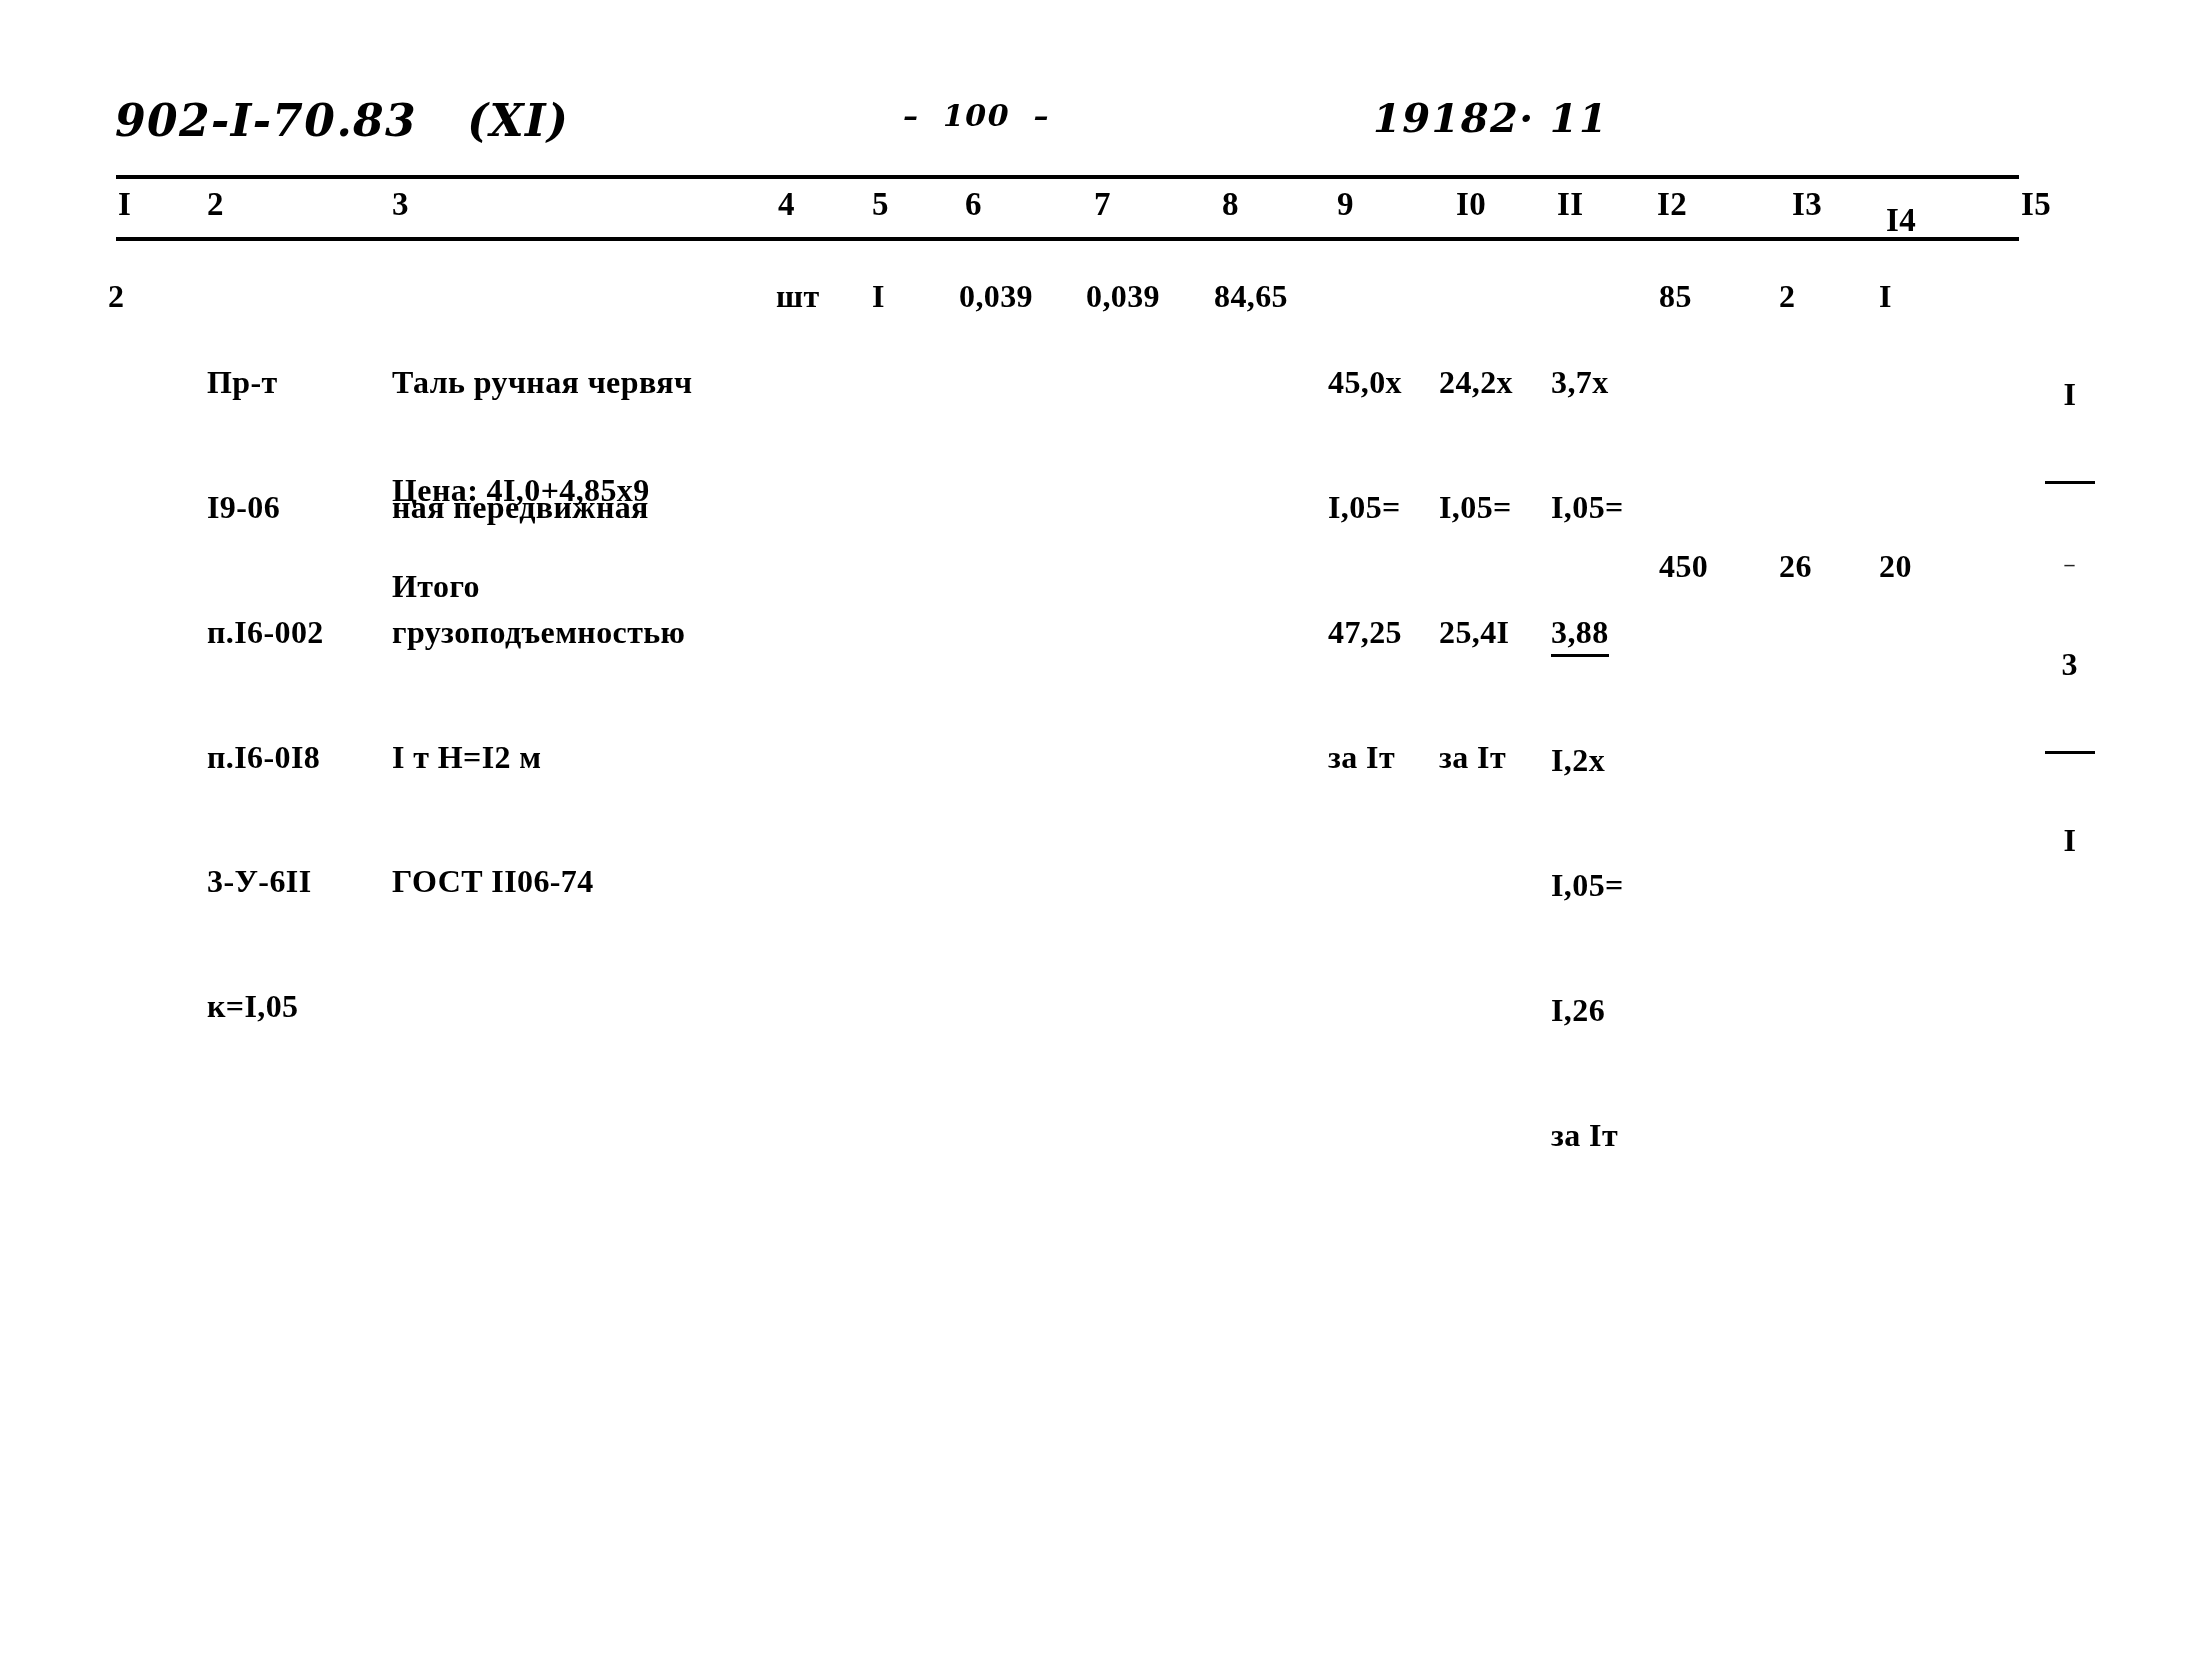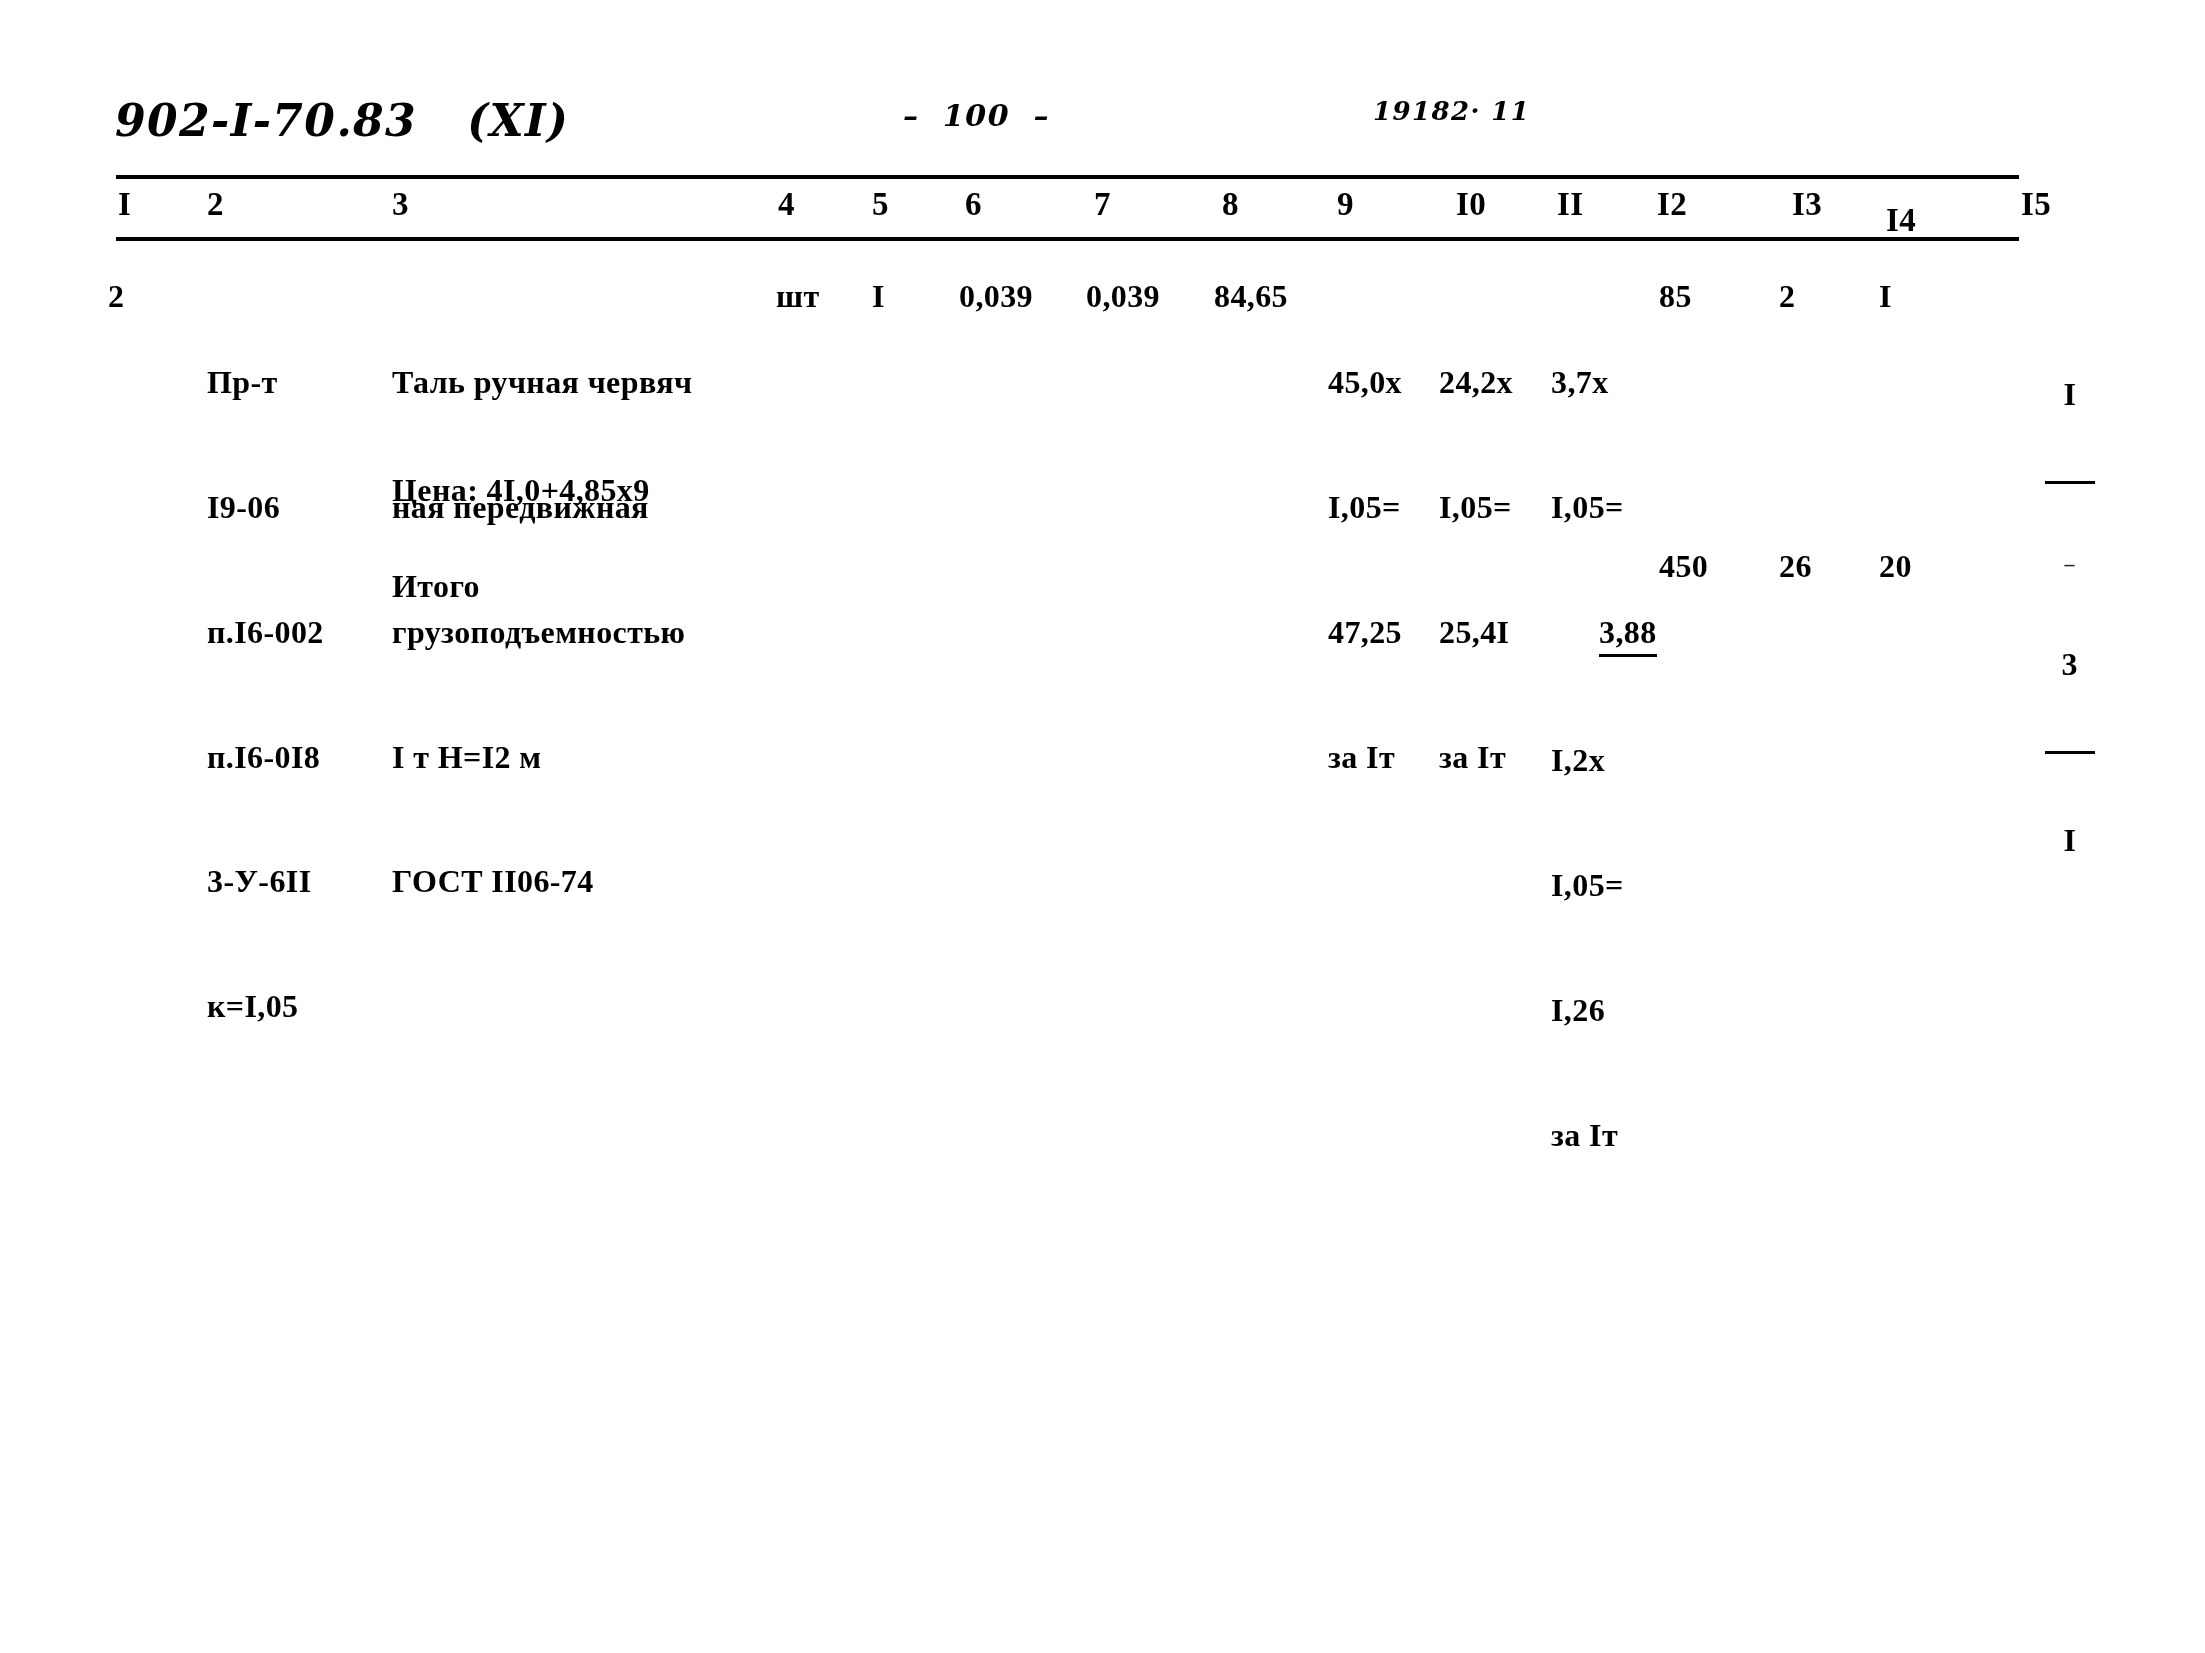--- a/index.html
+++ b/index.html
@@ -49,21 +49,21 @@
     font-size: 44px;
   }
   #page-number {
     left: 903px;
     top: 101px;
     font-size: 30px;
   }
   #sheet-ref {
     left: 1373px;
     top: 98px;
-    font-size: 26px;
+    font-size: 40px;
   }
 
   
   .rule {
     position: absolute;
     left: 116px;
     width: 1903px;
     height: 3.6px;
     background: #000000;
   }
@@ -85,21 +85,20 @@
   .stack {
     line-height: 1.30;
   }
   .stack div { white-space: pre; }
 
   
   .ul {
     border-bottom: 3.6px solid #000;
     display: inline-block;
     padding-bottom: 0.7px;
-    margin-left: 48px;
   }
 
   
   .frac {
     display: inline-block;
     text-align: center;
     line-height: 1.05;
   }
   .frac .num { display: block; }
   .frac .bar {

